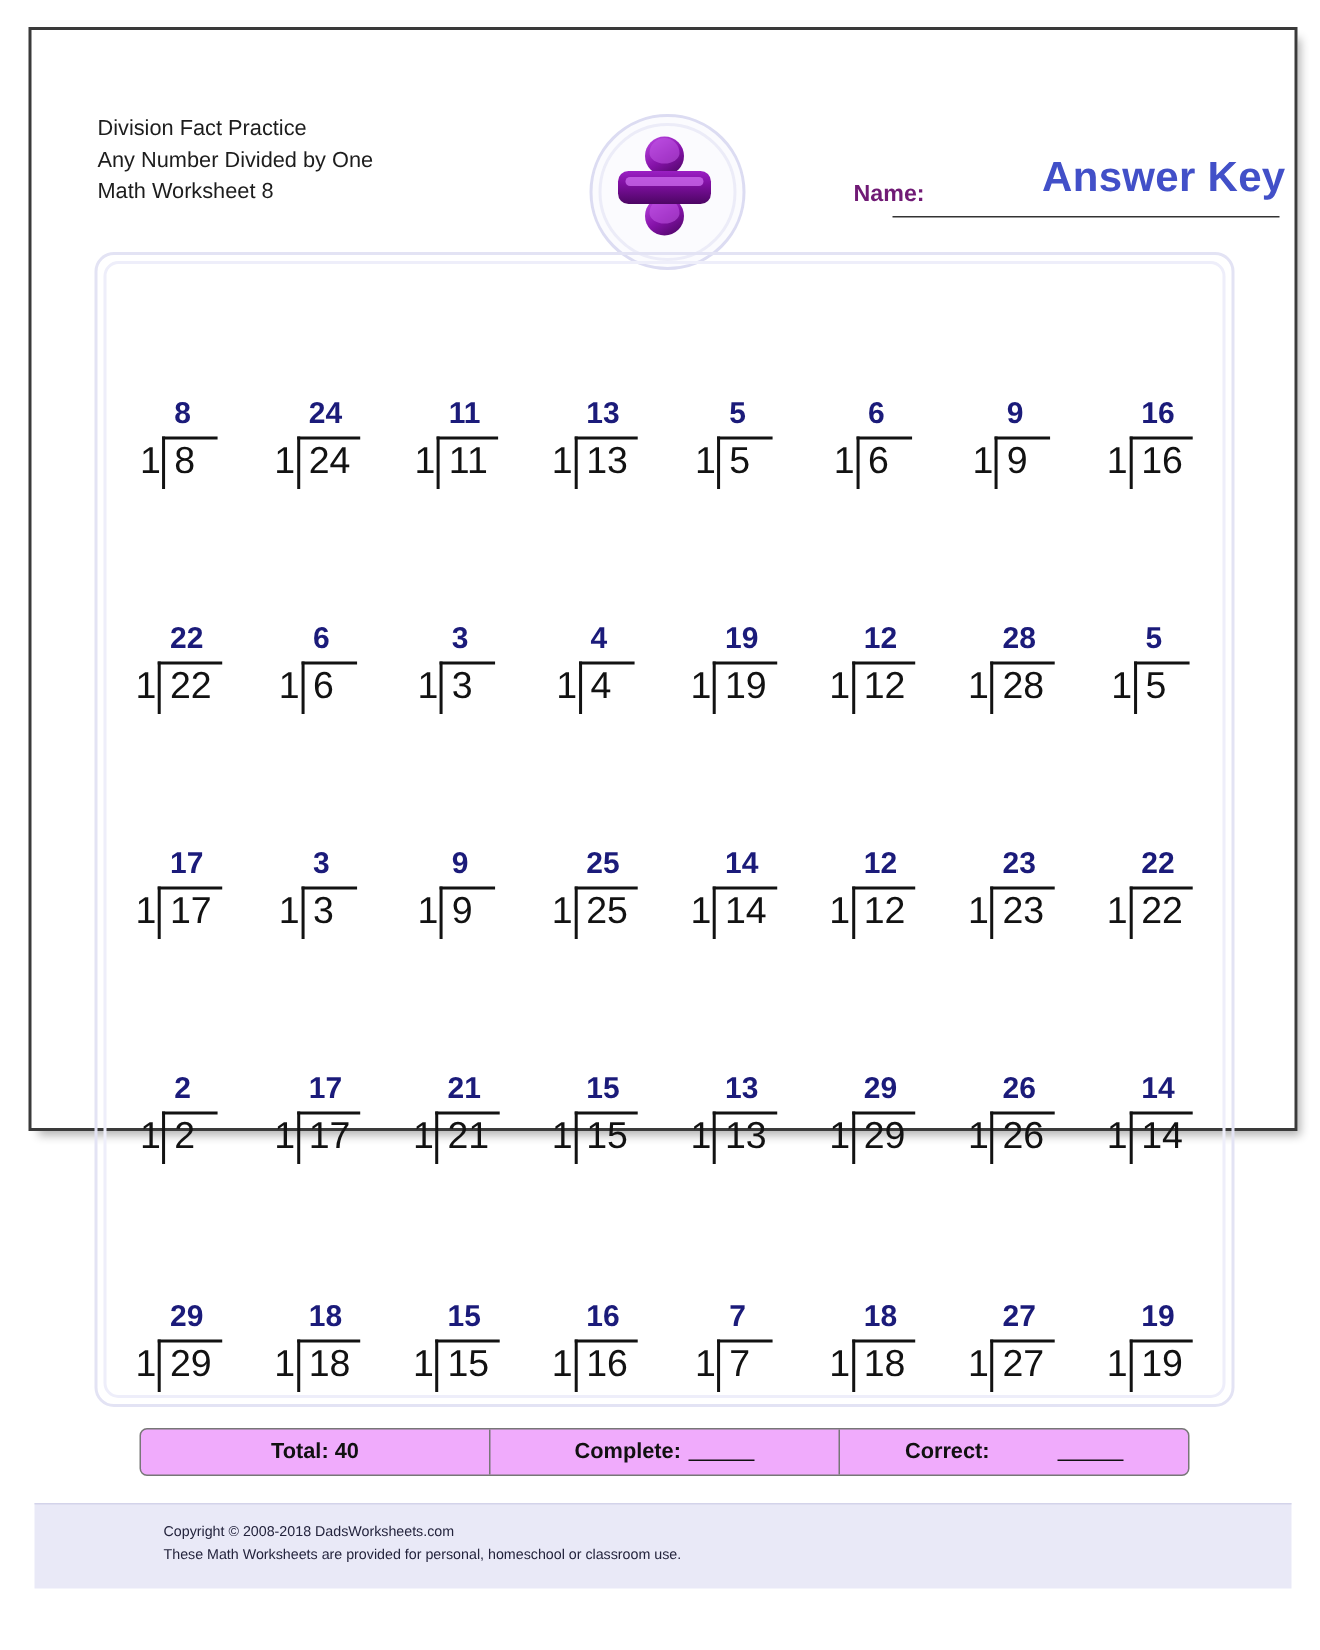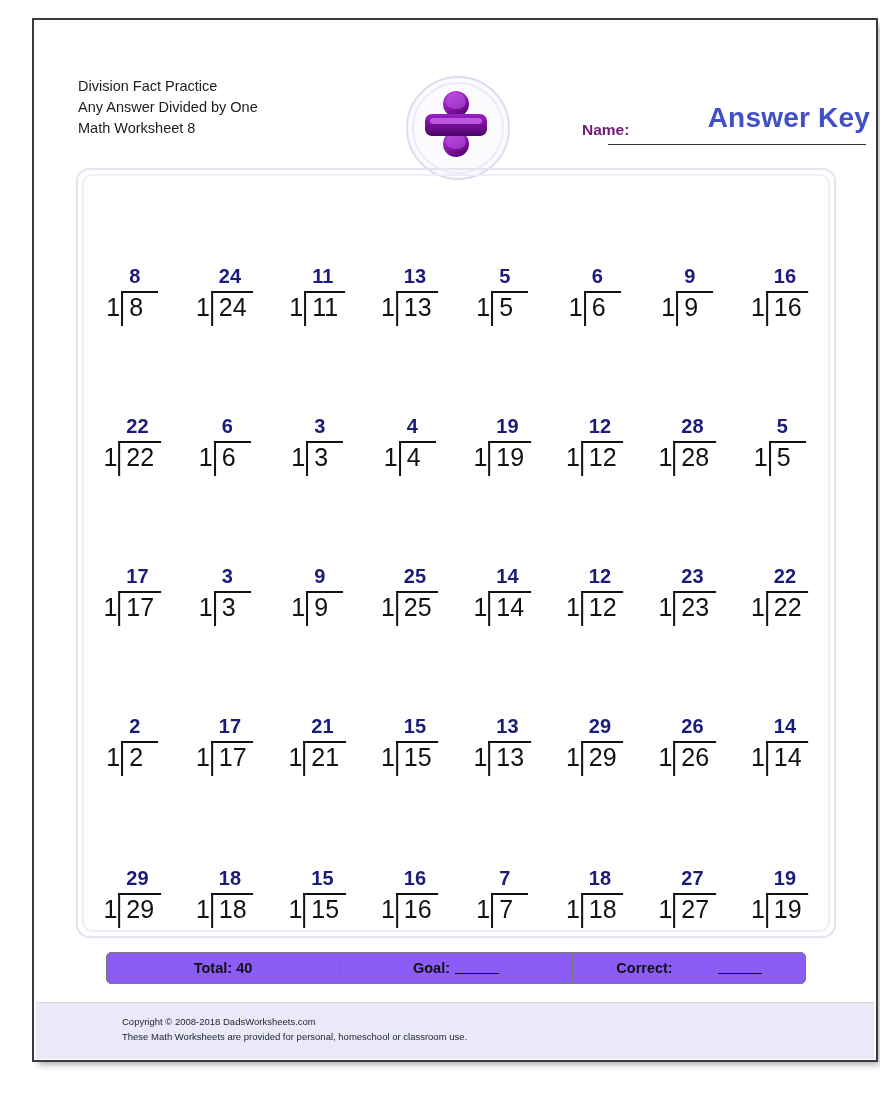--- a/index.html
+++ b/index.html
@@ -10,24 +10,24 @@
   body {
     width: 880px;
     height: 1100px;
     font-family: "Liberation Sans", sans-serif;
     overflow: hidden;
   }
 
   
   .page {
     position: absolute;
-    left: 32px;
+    left: 19px;
     top: 18px;
     width: 846px;
-    height: 1044px;
+    height: 736px;
     background: #ffffff;
     border: 2px solid #3a3a3a;
     box-sizing: border-box;
     box-shadow: 4px 5px 6px -2px rgba(0,0,0,0.30);
     text-decoration: underline;
   }
 
   
   .header {
     position: absolute;
@@ -193,21 +193,21 @@
   .scorebar {
     position: absolute;
     left: 72px;
     top: 932px;
     width: 700px;
     height: 32px;
     border: 1.6px solid #777777;
     border-radius: 5px;
     display: flex;
     box-sizing: border-box;
-    background: #8b5cf6;
+    background: #f0abfc;
   }
   .scorecell {
     flex: 1 1 0;
     display: flex;
     align-items: center;
     justify-content: center;
     font-size: 14.5px;
     font-weight: bold;
     color: #111111;
     border-right: 1.4px solid #777777;
@@ -256,21 +256,21 @@
 </style>
 </head>
 <body>
 
 <div class="page">
 
   <div class="header">
 
     <div class="title-block">
       <div>Division Fact Practice</div>
-      <div>Any Answer Divided by One</div>
+      <div>Any Number Divided by One</div>
       <div>Math Worksheet 8</div>
     </div>
 
     <div class="logo-wrap">
       <div class="logo-halo"></div>
       <div class="logo-halo inner"></div>
       <svg class="logo-glyph" viewBox="0 0 100 100">
         <defs>
           <linearGradient id="pbar" x1="0" y1="0" x2="0" y2="1">
             <stop offset="0%" stop-color="#9b1fc4"></stop>
@@ -557,21 +557,21 @@
           </div>
         </div>
       </div>
     </div>
 
   <div class="scorebar" id="scorebar">
       <div class="scorecell">
         <span>Total: 40</span>
       </div>
       <div class="scorecell">
-        <span>Goal:</span>
+        <span>Complete:</span>
         <span class="blank"></span>
       </div>
       <div class="scorecell">
         <span>Correct:</span>
         <span class="blank"></span>
       </div>
     </div>
 
   <div class="footer">
     <div class="copy">

